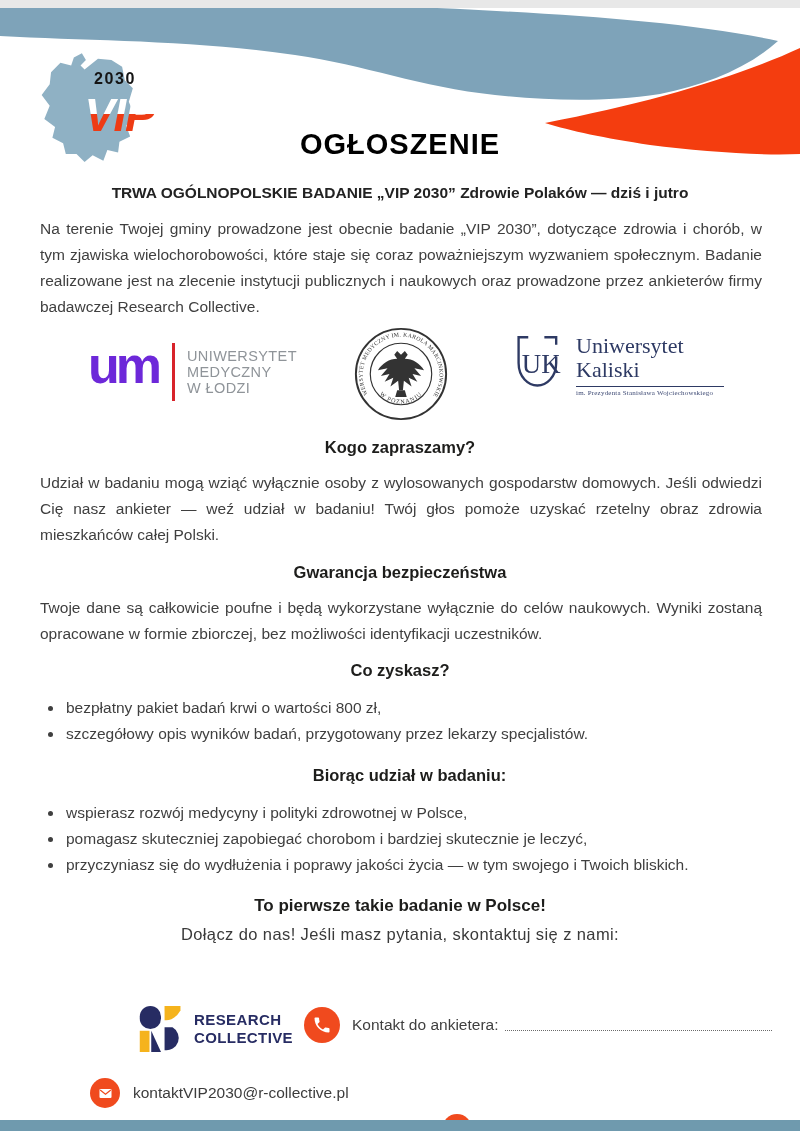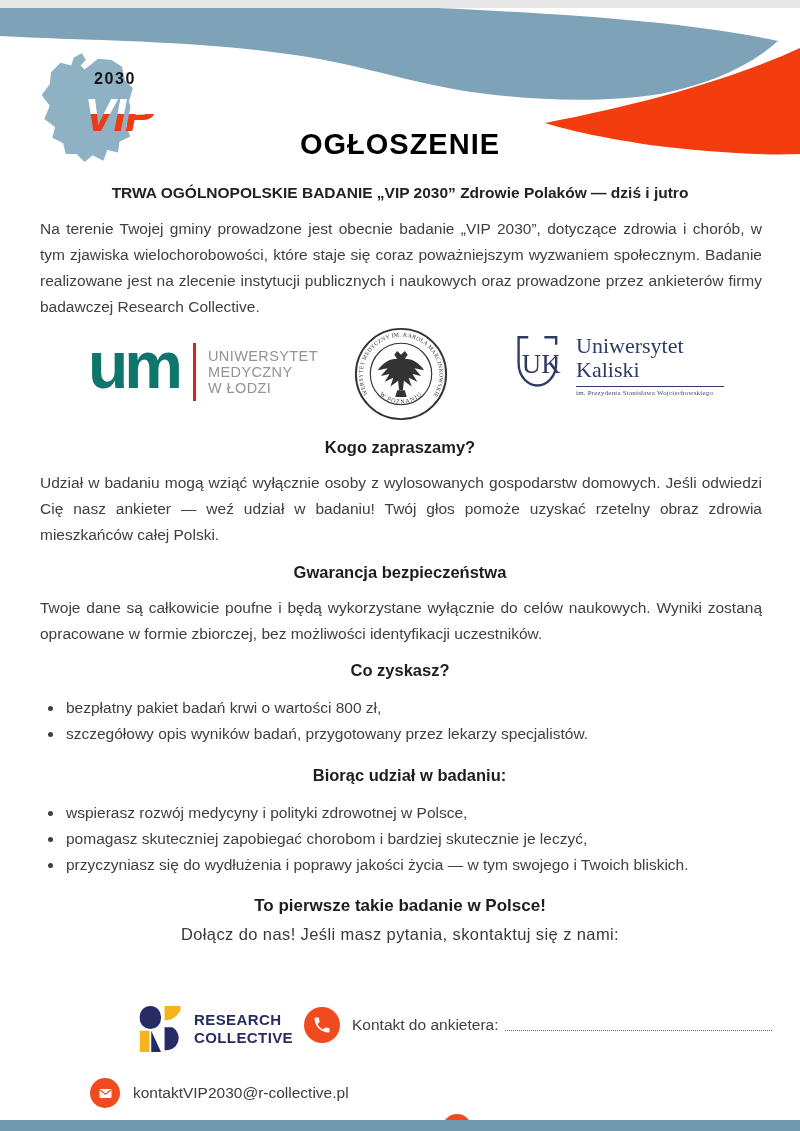--- a/index.html
+++ b/index.html
@@ -41,21 +41,21 @@
   .closing {
     position:absolute; top:917px; left:0; width:100%;
     text-align:center; font-size:16.5px; color:#3a3a3a; letter-spacing:0.4px;
   }
   ul.blist { position:absolute; left:64px; width:700px; list-style:disc; }
   .ul-zysk { top:687px; }
   .ul-bior { top:792px; }
   ul.blist li { font-size:15.5px; line-height:26px; color:#3f3f3f; padding-left:2px; }
   
   .um-logo { position:absolute; left:88px; top:328px; display:flex; align-items:center; height:72px; }
-  .um-mark { font-size:66px; font-weight:800; color:#0f766e; letter-spacing:-4px; line-height:1; margin-top:-14px; }
+  .um-mark { font-size:52px; font-weight:800; color:#6d28d9; letter-spacing:-4px; line-height:1; margin-top:-14px; }
   .um-divider { width:3px; height:58px; background:#d8232a; margin:0 12px 0 14px; }
   .um-text { font-size:14.5px; line-height:16px; color:#8f9499; letter-spacing:0.4px; font-weight:400; }
   .seal { position:absolute; left:353px; top:318px; width:96px; height:96px; }
   .uk-logo { position:absolute; left:512px; top:326px; display:flex; align-items:flex-start; }
   .uk-shield { width:54px; height:58px; margin-right:10px; }
   .uk-name { font-family:"Liberation Serif", serif; color:#2e3a64; font-size:22px; line-height:24px; font-weight:500; }
   .uk-rule { border:0; border-top:1.3px solid #2e3a64; margin:4px 0 2px 0; width:148px; }
   .uk-tag { font-family:"Liberation Serif", serif; color:#3e4a74; font-size:7px; letter-spacing:0.2px; }
   
   .rc-logo { position:absolute; left:138px; top:995px; display:flex; align-items:center; }

